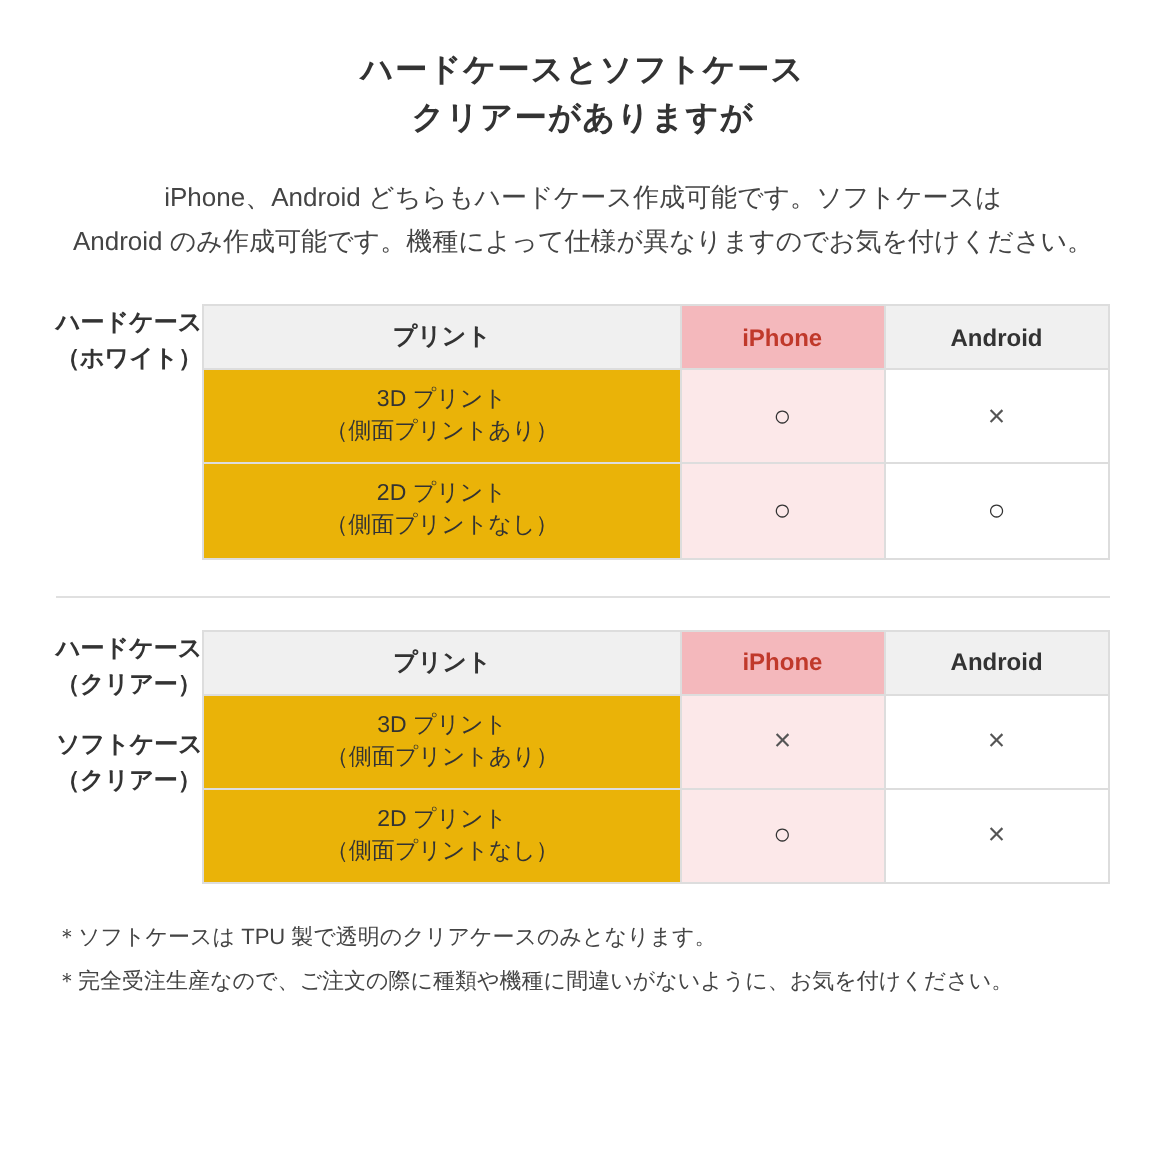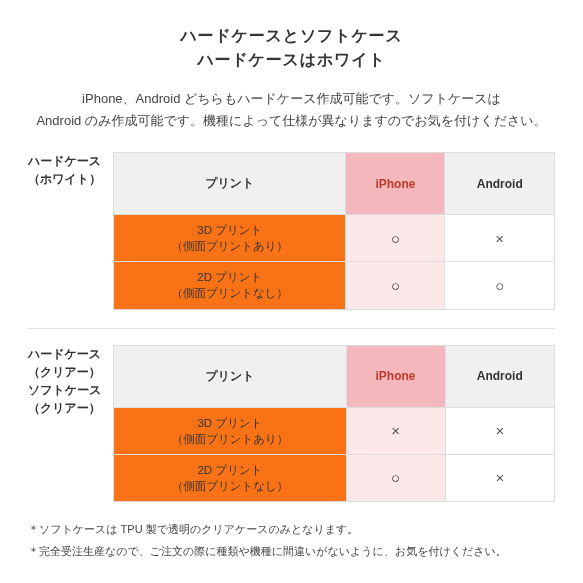--- a/index.html
+++ b/index.html
@@ -32,35 +32,35 @@
     .table-wrapper {
       display: flex;
       align-items: flex-start;
       gap: 0;
     }
     .row-header {
       font-size: 12px;
       font-weight: bold;
       color: #333;
       line-height: 1.5;
-      padding-right: 12px;
+      padding-right: 0;
       white-space: nowrap;
       min-width: 72px;
       display: flex;
       align-items: center;
       justify-content: flex-end;
     }
     table {
       border-collapse: collapse;
       flex: 1;
       font-size: 11.5px;
     }
     thead th {
       background: #f0f0f0;
-      padding: 22px 8px;
+      padding: 7px 8px;
       text-align: center;
       border: 1px solid #ddd;
       font-weight: bold;
       font-size: 12px;
     }
     thead th.iphone-col {
       background: #f4b8bc;
       color: #c0392b;
       font-weight: bold;
       margin-left: 23px;
@@ -72,21 +72,21 @@
       vertical-align: middle;
       background: #fff;
       font-size: 11.5px;
       line-height: 1.4;
     }
     tbody td.iphone-col {
       background: #fce8e9;
     }
     tbody td.label-col {
       text-align: center;
-      background: #f97316;
+      background: #eab308;
     }
     .circle { color: #333; font-size: 15px; }
     .cross { color: #555; font-size: 15px; }
     .notes {
       font-size: 11px;
       color: #444;
       line-height: 1.8;
       margin-top: 0;
     }
     .notes p {
@@ -98,21 +98,21 @@
       margin: 16px 0;
     }
   </style>
 </head>
 <body>
 
 <div>
 
   <h1 class="page-title">
     <span>ハードケースとソフトケース</span><br>
-    <span>ハードケースはホワイト</span>
+    <span>クリアーがありますが</span>
   </h1>
 
   <p class="description">
     iPhone、Android どちらもハードケース作成可能です。ソフトケースは<br>
     Android のみ作成可能です。機種によって仕様が異なりますのでお気を付けください。
   </p>
 
   <div class="section">
     <div class="table-wrapper">
       <div class="row-header">
@@ -150,21 +150,21 @@
   </div>
 
   <div class="divider"></div>
 
   <div class="section">
     <div class="table-wrapper">
       <div class="row-header">
         <div>
           <div>ハードケース</div>
           <div>（クリアー）</div>
-          <div style="margin-top:0;">ソフトケース</div>
+          <div style="margin-top:12px;">ソフトケース</div>
           <div>（クリアー）</div>
         </div>
       </div>
       <table>
         <thead>
           <tr>
             <th>プリント</th>
             <th class="iphone-col">iPhone</th>
             <th>Android</th>
           </tr>

